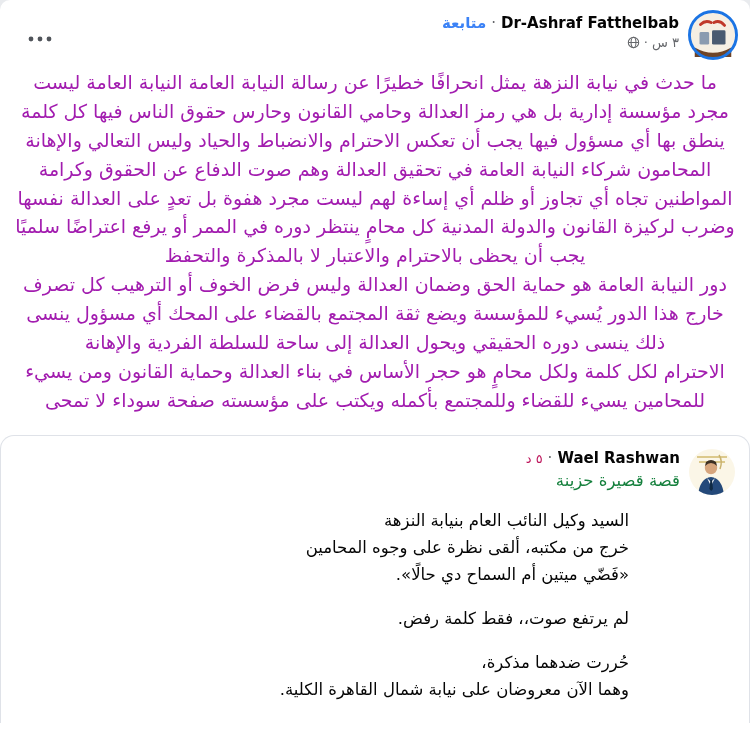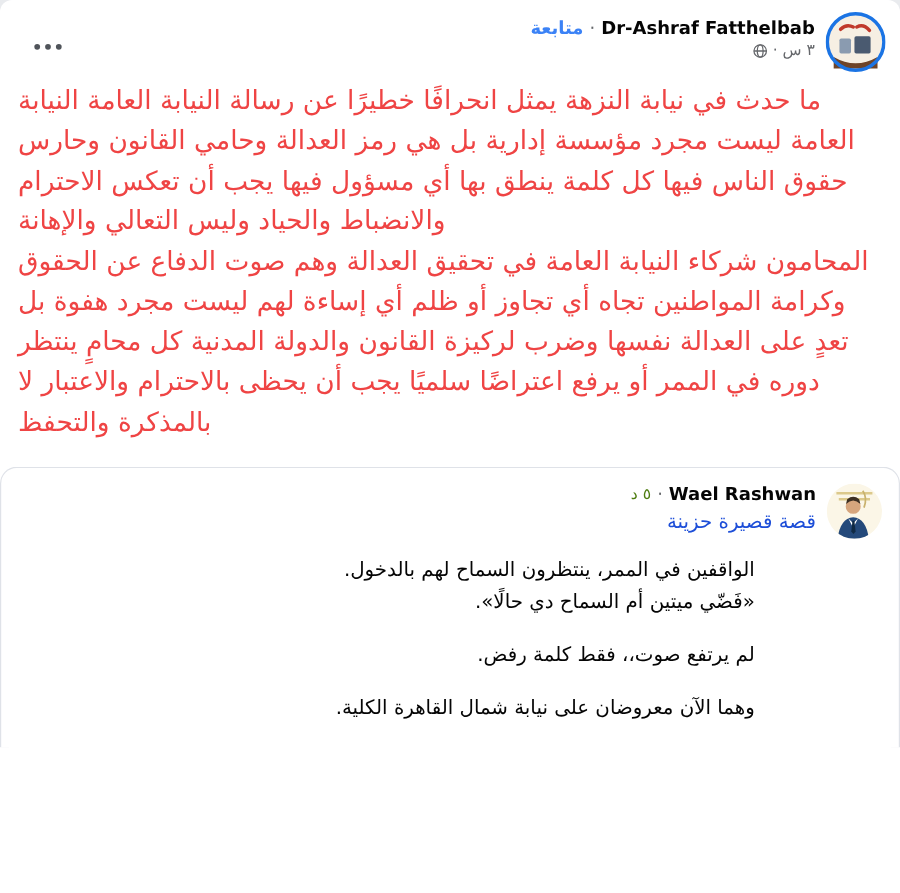--- a/index.html
+++ b/index.html
@@ -45,23 +45,23 @@
     font-size:13px;color:#65676b;margin-top:2px;
   }
   .time-link{cursor:pointer;}
   .more-btn{
     position:absolute;left:22px;top:24px;
     background:none;border:none;padding:6px;cursor:pointer;
   }
   
   .post-text{
     padding:6px 15px 10px 15px;
-    font-size:22px;
-    color:#ef4444;
-    text-align:left;
+    font-size:19px;
+    color:#a21caf;
+    text-align:center;
     line-height:1.52;
   }
   .post-text p{margin:0;}
   
   .shared-card{
     margin-top:10px;
     border:1px solid #dfe2e8;
     border-bottom:none;
     border-radius:14px 14px 0 0;
     background:#ffffff;
@@ -71,23 +71,23 @@
     padding:13px 14px 0 16px;
   }
   .avatar-md{
     width:46px;height:46px;border-radius:50%;
     flex:0 0 auto;cursor:pointer;
   }
   .shared-name-row{
     display:flex;align-items:center;gap:5px;
     font-size:15px;font-weight:bold;color:#050505;line-height:19px;
   }
-  .shared-time{font-size:13px;color:#4d7c0f;font-weight:normal;}
+  .shared-time{font-size:13px;color:#be185d;font-weight:normal;}
   .shared-title{
-    font-size:16.5px;color:#1d4ed8;margin-top:3px;
+    font-size:16.5px;color:#15803d;margin-top:3px;
   }
   .shared-body{
     padding:12px 120px 20px 16px;
     font-size:16.5px;
     color:#050505;
     text-align:right;
   }
   .q-line{line-height:27px;min-height:27px;}
   .q-line:empty{min-height:0;height:17px;}
 </style>
@@ -130,20 +130,22 @@
         <circle cx="3" cy="3" r="2.4" fill="#50545a"></circle>
         <circle cx="12" cy="3" r="2.4" fill="#50545a"></circle>
         <circle cx="21" cy="3" r="2.4" fill="#50545a"></circle>
       </svg>
     </button>
   </div>
 
   <div class="post-text">
     <p>ما حدث في نيابة النزهة يمثل انحرافًا خطيرًا عن رسالة النيابة العامة النيابة العامة ليست مجرد مؤسسة إدارية بل هي رمز العدالة وحامي القانون وحارس حقوق الناس فيها كل كلمة ينطق بها أي مسؤول فيها يجب أن تعكس الاحترام والانضباط والحياد وليس التعالي والإهانة</p>
     <p>المحامون شركاء النيابة العامة في تحقيق العدالة وهم صوت الدفاع عن الحقوق وكرامة المواطنين تجاه أي تجاوز أو ظلم أي إساءة لهم ليست مجرد هفوة بل تعدٍ على العدالة نفسها وضرب لركيزة القانون والدولة المدنية كل محامٍ ينتظر دوره في الممر أو يرفع اعتراضًا سلميًا يجب أن يحظى بالاحترام والاعتبار لا بالمذكرة والتحفظ</p>
+    <p>دور النيابة العامة هو حماية الحق وضمان العدالة وليس فرض الخوف أو الترهيب كل تصرف خارج هذا الدور يُسيء للمؤسسة ويضع ثقة المجتمع بالقضاء على المحك أي مسؤول ينسى ذلك ينسى دوره الحقيقي ويحول العدالة إلى ساحة للسلطة الفردية والإهانة</p>
+    <p>الاحترام لكل كلمة ولكل محامٍ هو حجر الأساس في بناء العدالة وحماية القانون ومن يسيء للمحامين يسيء للقضاء وللمجتمع بأكمله ويكتب على مؤسسته صفحة سوداء لا تمحى</p>
   </div>
 
   <div class="shared-card">
     <div class="shared-header">
       <div class="avatar-md">
         <svg width="46" height="46" viewBox="0 0 46 46">
           <defs>
             <clipPath id="avclip">
                 <circle cx="23" cy="23" r="23"></circle>
               </clipPath>
@@ -163,22 +165,24 @@
       <div>
         <div class="shared-name-row">
           <span class="author-name">Wael Rashwan</span>
           <span class="sep-dot">·</span>
           <span class="shared-time">٥ د</span>
         </div>
         <div class="shared-title">قصة قصيرة حزينة</div>
       </div>
     </div>
     <div class="shared-body">
-      <div class="q-line">الواقفين في الممر، ينتظرون السماح لهم بالدخول.</div>
+      <div class="q-line">السيد وكيل النائب العام بنيابة النزهة</div>
+      <div class="q-line">خرج من مكتبه، ألقى نظرة على وجوه المحامين</div>
       <div class="q-line">«فَضّي ميتين أم السماح دي حالًا».</div>
       <div class="q-line"></div>
       <div class="q-line">لم يرتفع صوت،، فقط كلمة رفض.</div>
       <div class="q-line"></div>
+      <div class="q-line">حُررت ضدهما مذكرة،</div>
       <div class="q-line">وهما الآن معروضان على نيابة شمال القاهرة الكلية.</div>
     </div>
   </div>
 
 </div>
 
 </body></html>

